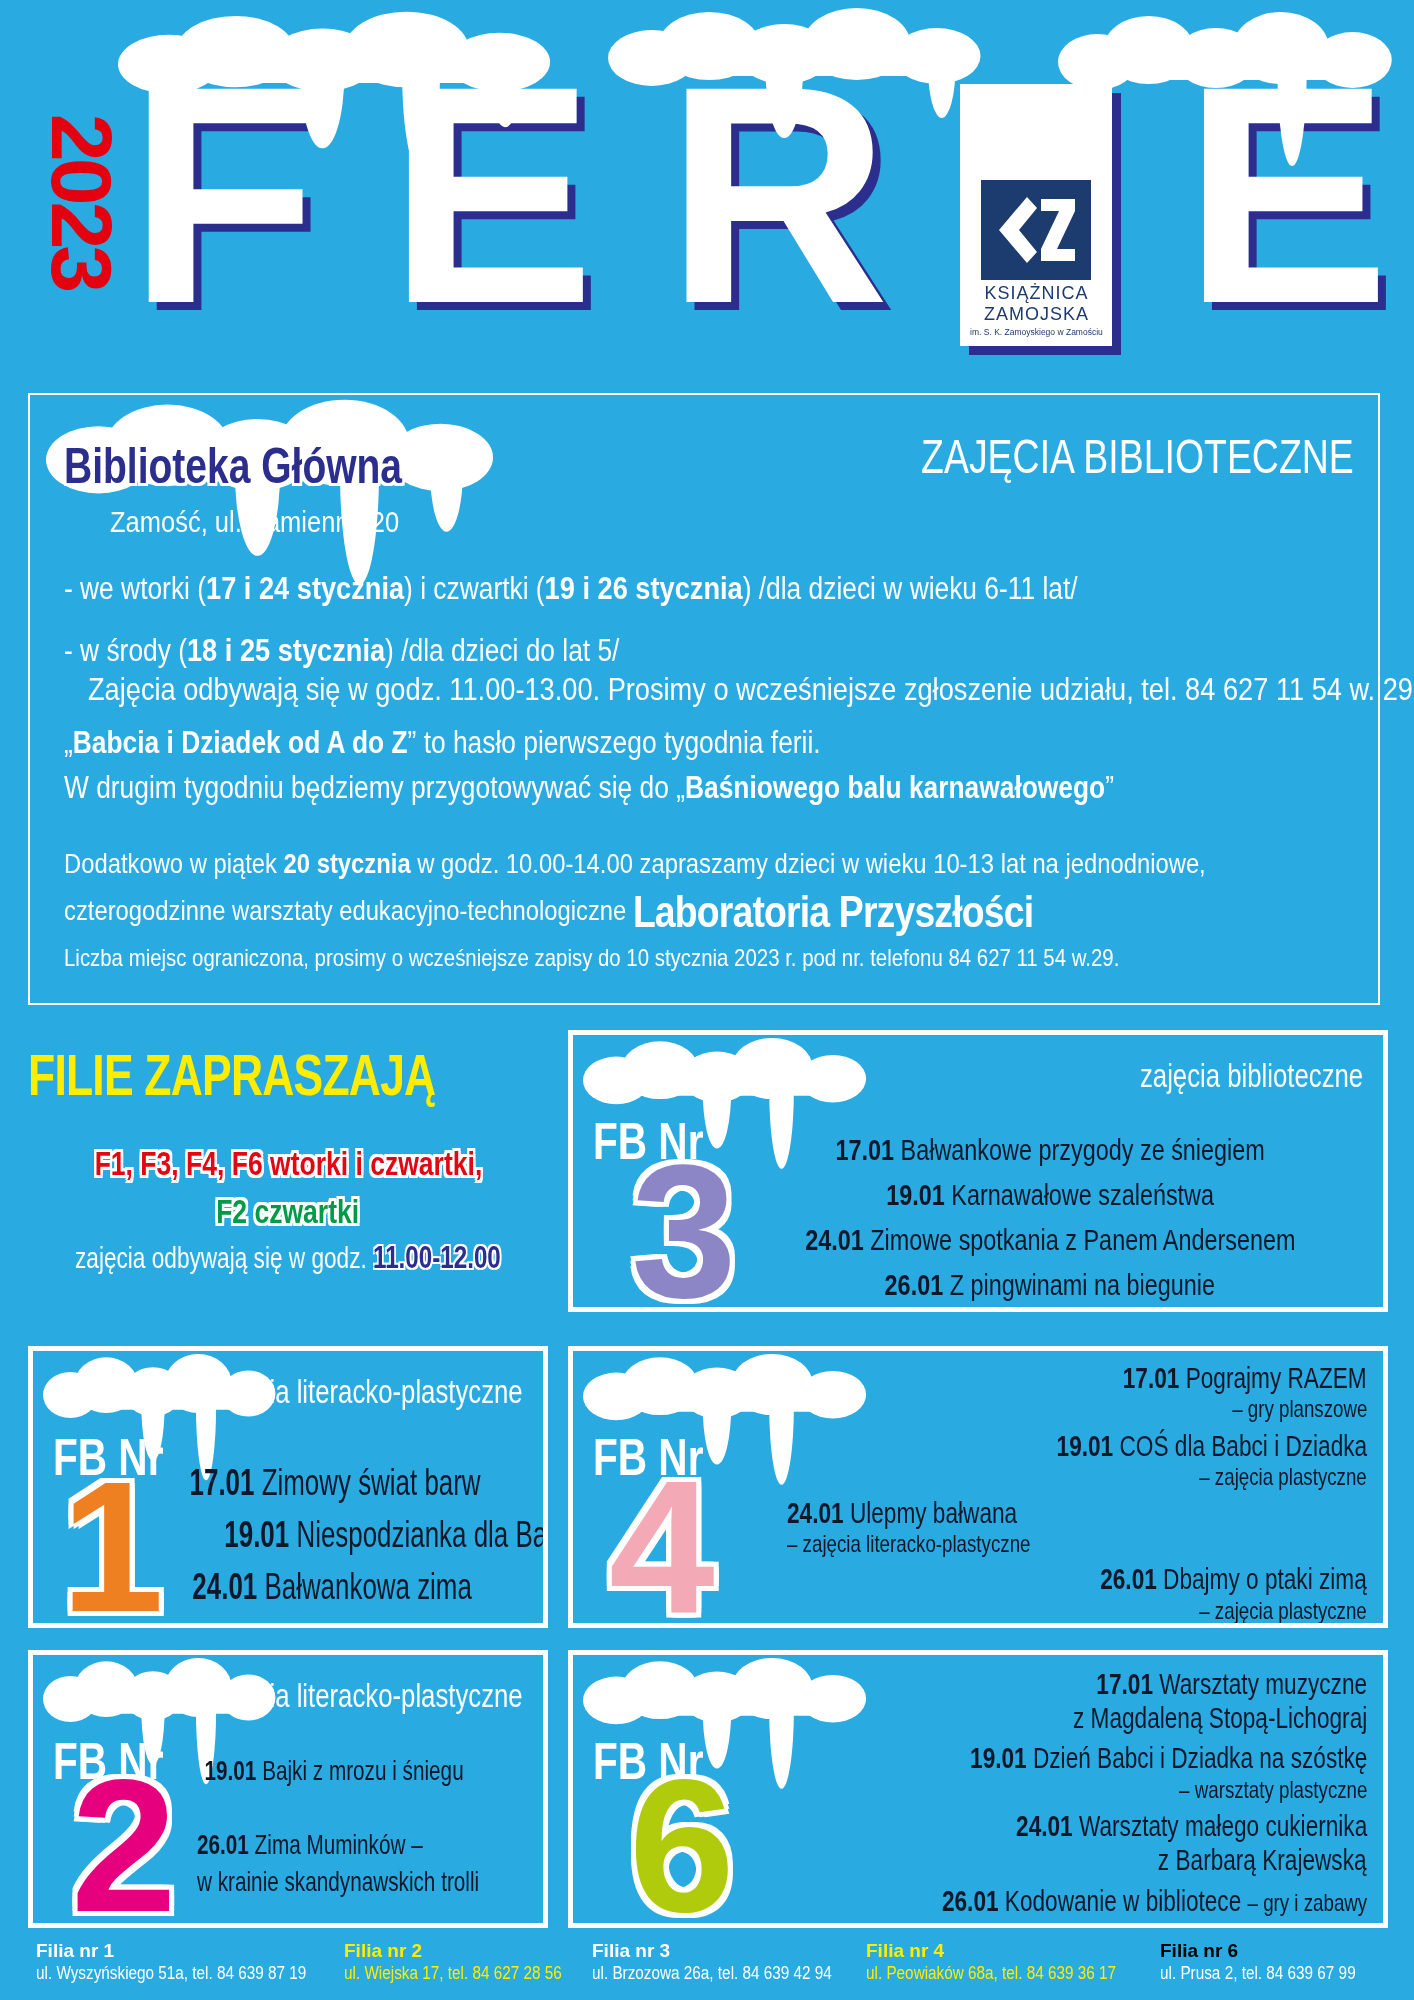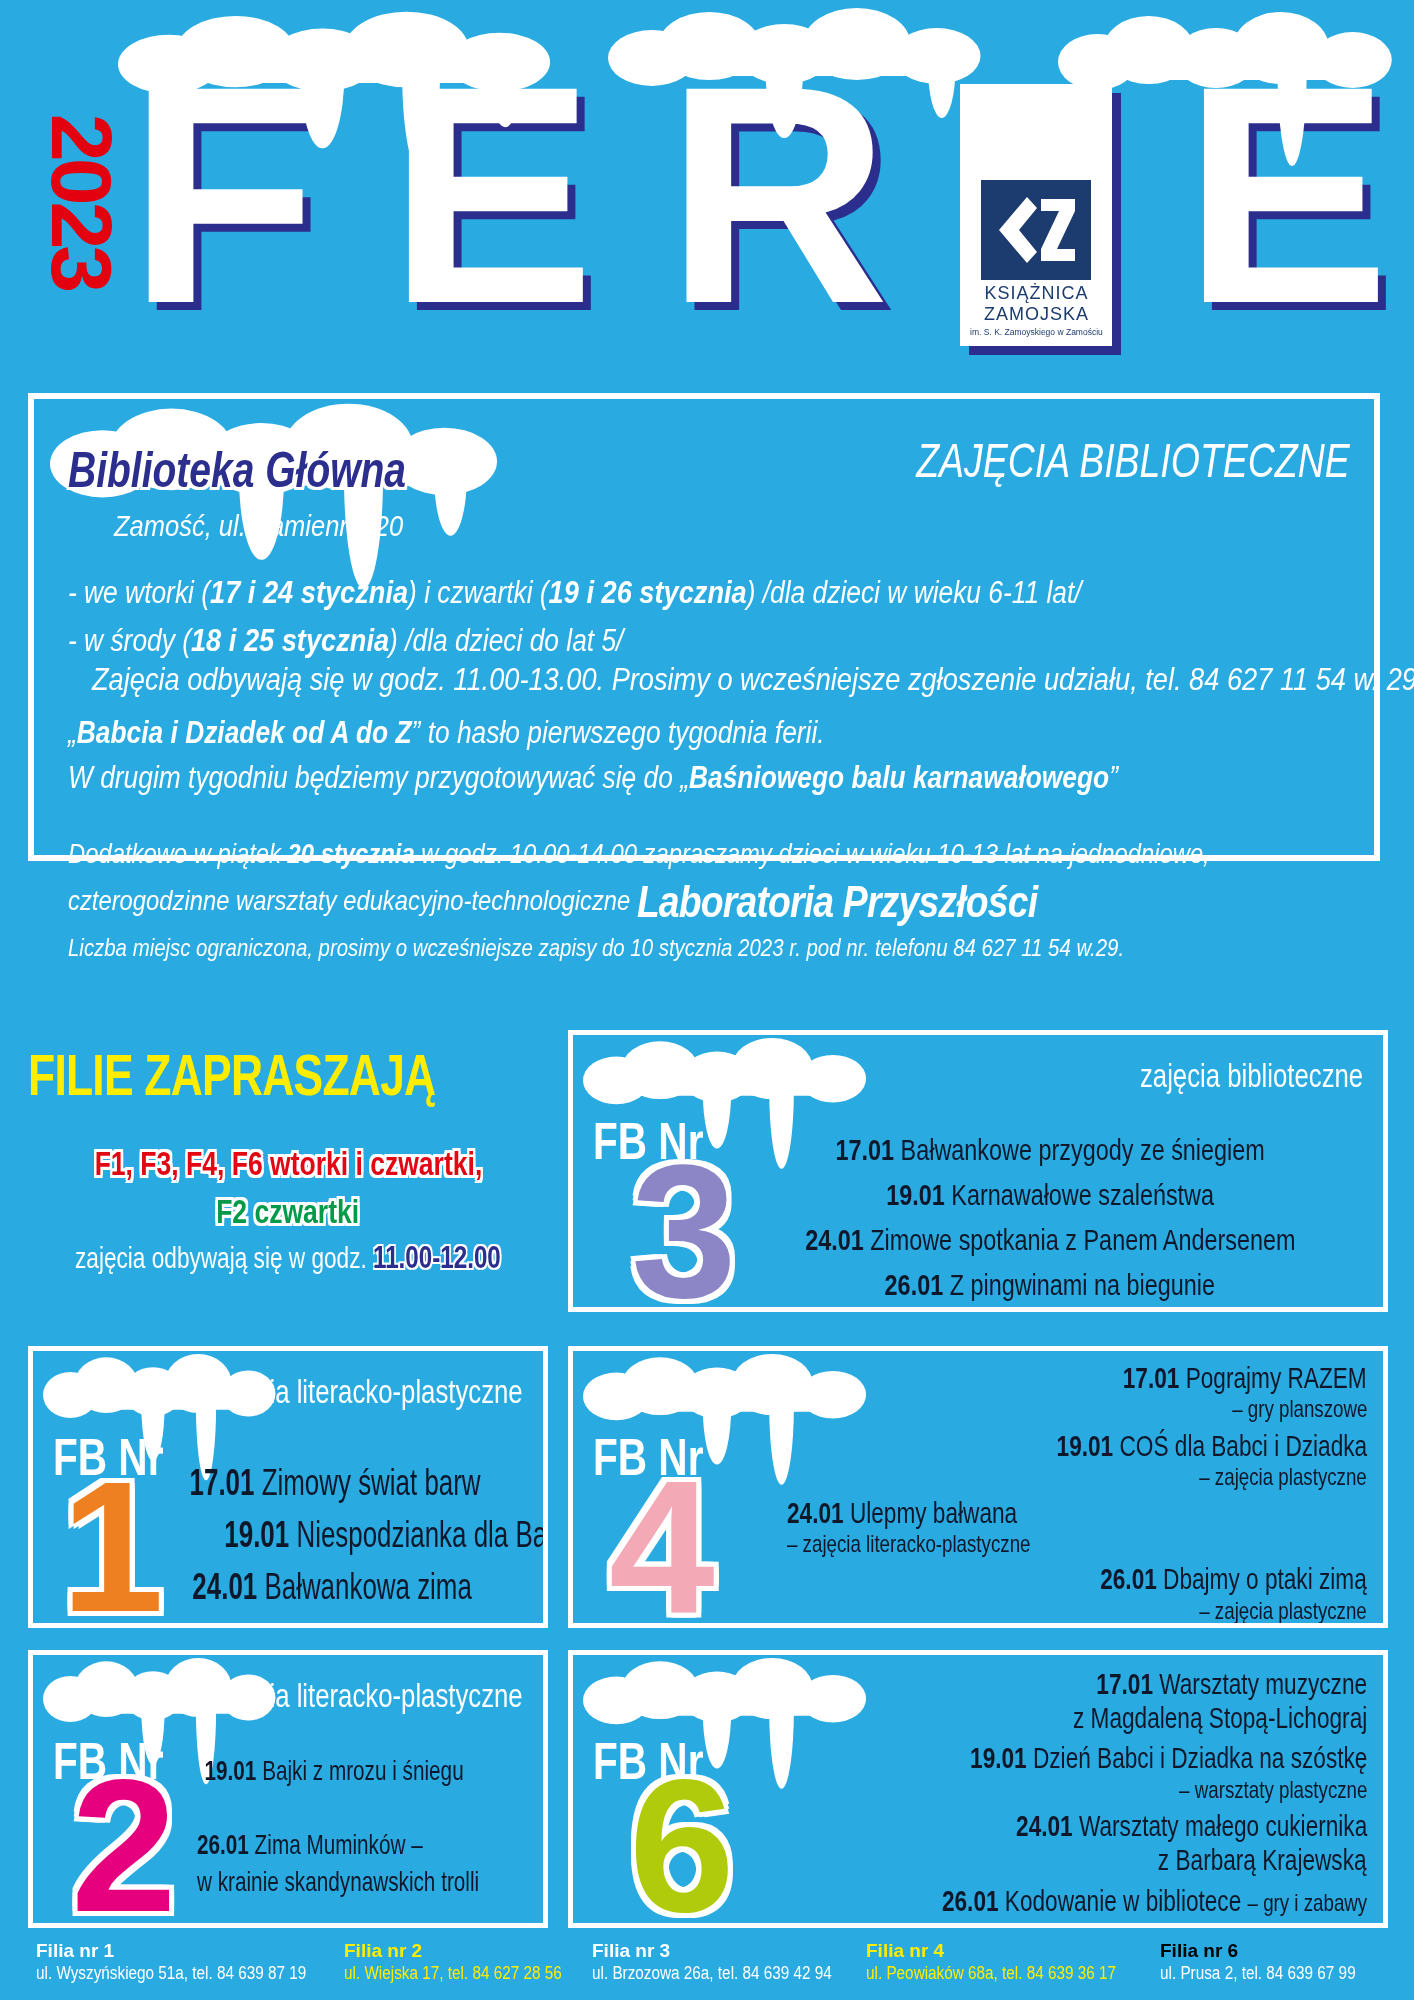--- a/index.html
+++ b/index.html
@@ -37,30 +37,30 @@
   #hsnow2 { left:608px; top:14px; transform:scale(1.25,1.0); }
   #hsnow3 { left:1058px; top:18px; transform:scale(1.12,1.0); }
 
   
   #kz-box { margin-top:96px; width:110px; height:100px; background:#1c3b6e; display:flex; align-items:center; justify-content:center; }
   #logo-name1, #logo-name2 { color:#1c3b6e; font-size:18px; letter-spacing:1px; margin-top:4px; line-height:1; font-weight:500; }
   #logo-name2 { margin-top:3px; }
   #logo-sub { color:#1c3b6e; font-size:8.5px; margin-top:5px; line-height:1; }
 
   
-  #main-panel { left:28px; top:393px; width:1352px; height:468px; border:6px solid #ffffff;font-style:italic; }
+  #main-panel { left:28px; top:393px; width:1352px; height:612px; border:2px solid #ffffff; }
   #main-snow { left:16px; top:12px; transform:scale(1.5,1.2); transform-origin:top left; }
   #library-name { left:34px; top:42px; font-size:50px; font-weight:bold; color:#2b2e8c; z-index:2;
       text-shadow:-3px -3px 0 #fff,3px -3px 0 #fff,-3px 3px 0 #fff,3px 3px 0 #fff,0 -3px 0 #fff,0 3px 0 #fff,-3px 0 0 #fff,3px 0 0 #fff; }
   #library-addr { left:80px; top:110px; font-size:30px; color:#fff; z-index:2; }
   #section-title { right:24px; top:34px; font-size:48px; color:#fff; z-index:2; letter-spacing:0; }
   #mbody { left:34px; top:176px; right:24px; color:#fff; z-index:2; line-height:1.12; }
   .l-sched { font-size:31px; }
   .l-sched b { font-size:32px; }
-  #sched1 { margin-bottom:12px; }
+  #sched1 { margin-bottom:26px; }
   #sched2 { margin-bottom:3px; }
   #sched-note { font-size:32px; padding-left:24px; margin-bottom:19px; }
   .l-theme { font-size:31px; }
   #theme1 { margin-bottom:10px; }
   #theme2 { margin-bottom:42px; }
   .l-work { font-size:28px; }
   #work1 { margin-bottom:8px; }
   #work2 { margin-bottom:8px; }
   #work2 .bigname { font-size:44px; font-weight:bold; vertical-align:-7px; letter-spacing:-1px; }
   #work-note { font-size:24px; }

